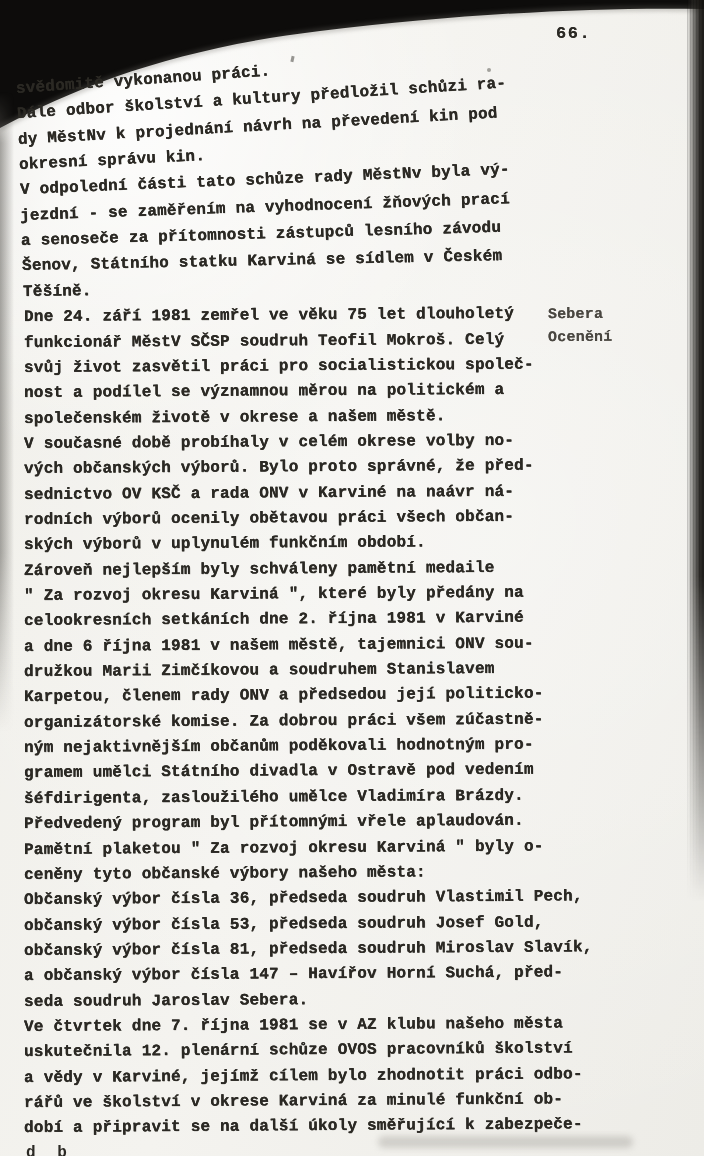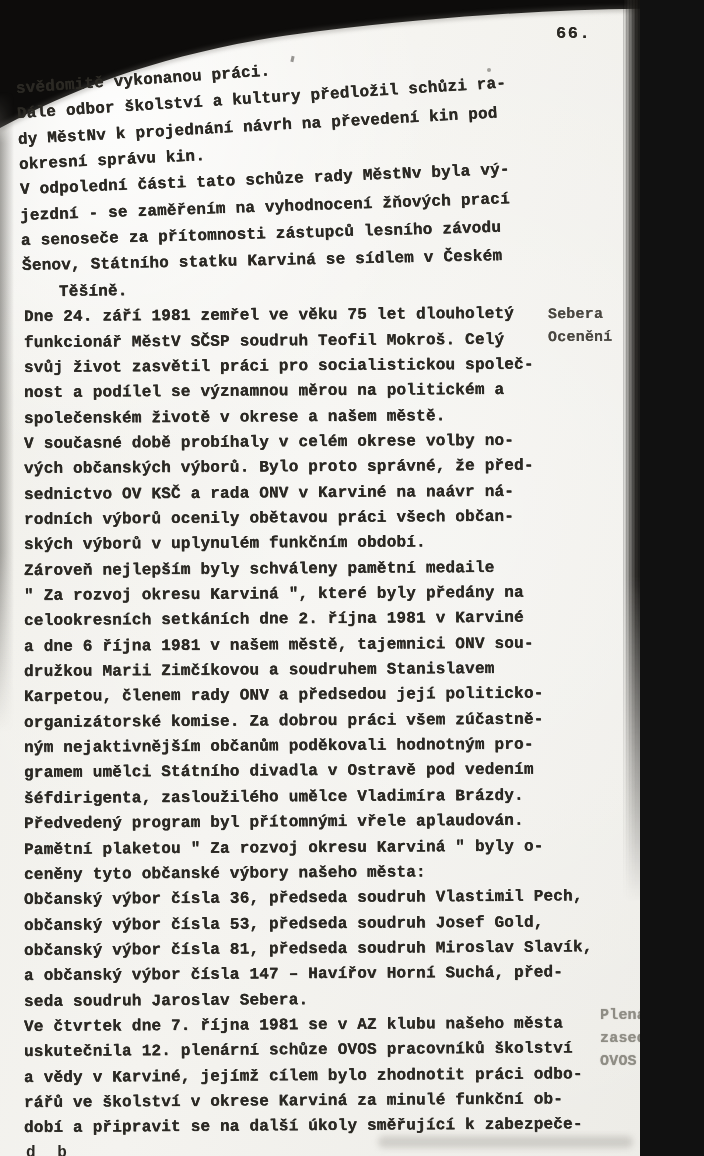--- a/index.html
+++ b/index.html
@@ -1,18 +1,18 @@
 <!DOCTYPE html>
 <html lang="cs" style="--ink: #2b2924; --paper: #eeede8; --note-dark: #4a4741; --note-faint: #8f8d85; --scan-edge: #0d0c0b;"><head>
 <meta charset="utf-8">
 <title>Scanned typewritten chronicle page 66</title>
 <style>
   html,body{margin:0;padding:0;}
   body{width:704px;height:1156px;background:#111;font-family:"Liberation Mono","DejaVu Sans Mono",monospace;}
-  .scan{position:relative;width:640px;height:1156px;overflow:hidden;background:#ffffff;}
+  .scan{position:relative;width:704px;height:1156px;overflow:hidden;background:#ffffff;}
 
   .paper{position:absolute;inset:0;
     background:
       radial-gradient(90% 55% at 18% 10%, rgba(255,255,255,.85), rgba(255,255,255,0) 55%),
       radial-gradient(120% 80% at 70% 45%, rgba(255,255,255,.35), rgba(255,255,255,0) 70%),
       linear-gradient(105deg,#e4e2dc 0%,#f1f0eb 10%,#f4f3ef 45%,#edece7 100%);}
 
   .top-edge{position:absolute;top:0;left:0;}
 
   .right-edge{position:absolute;right:0;top:0;width:17px;height:930px;
@@ -83,21 +83,21 @@
 
   <div id="text-layer">
       <div class="line" style="top: 80px; left: 15.9px; transform: rotate(-3.98deg);">svědomitě vykonanou práci.</div>
       <div class="line" style="top: 105.35px; left: 16.8px; transform: rotate(-3.58deg);">Dále odbor školství a kultury předložil schůzi ra-</div>
       <div class="line" style="top: 130.7px; left: 17.7px; transform: rotate(-3.18deg);">dy MěstNv k projednání návrh na převedení kin pod</div>
       <div class="line" style="top: 156.05px; left: 18.6px; transform: rotate(-2.78deg);">okresní správu kin.</div>
       <div class="line" style="top: 181.4px; left: 19.5px; transform: rotate(-2.38deg);">V odpolední části tato schůze rady MěstNv byla vý-</div>
       <div class="line" style="top: 206.75px; left: 20.4px; transform: rotate(-1.98deg);">jezdní - se zaměřením na vyhodnocení žňových prací</div>
       <div class="line" style="top: 232.1px; left: 21.3px; transform: rotate(-1.58deg);">a senoseče za přítomnosti zástupců lesního závodu</div>
       <div class="line" style="top: 257.45px; left: 22.2px; transform: rotate(-1.18deg);">Šenov, Státního statku Karviná se sídlem v Českém</div>
-      <div class="line" style="top: 282.8px; left: 23.1px; transform: rotate(-0.78deg); margin-left: 36px;">Těšíně.</div>
+      <div class="line" style="top: 282.8px; left: 23.1px; transform: rotate(-0.78deg);">Těšíně.</div>
       <div class="line" style="top: 308.15px; left: 24px; transform: rotate(-0.38deg);">Dne 24. září 1981 zemřel ve věku 75 let dlouholetý</div>
       <div class="line" style="top: 333.5px; left: 24px; transform: rotate(-0.38deg);">funkcionář MěstV SČSP soudruh Teofil Mokroš. Celý</div>
       <div class="line" style="top: 358.85px; left: 24px; transform: rotate(-0.38deg);">svůj život zasvětil práci pro socialistickou společ-</div>
       <div class="line" style="top: 384.2px; left: 24px; transform: rotate(-0.38deg);">nost a podílel se významnou měrou na politickém a</div>
       <div class="line" style="top: 409.55px; left: 24px; transform: rotate(-0.38deg);">společenském životě v okrese a našem městě.</div>
       <div class="line" style="top: 434.9px; left: 24px; transform: rotate(-0.38deg);">V současné době probíhaly v celém okrese volby no-</div>
       <div class="line" style="top: 460.25px; left: 24px; transform: rotate(-0.38deg);">vých občanských výborů. Bylo proto správné, že před-</div>
       <div class="line" style="top: 485.6px; left: 24px; transform: rotate(-0.38deg);">sednictvo OV KSČ a rada ONV v Karviné na naávr ná-</div>
       <div class="line" style="top: 510.95px; left: 24px; transform: rotate(-0.38deg);">rodních výborů ocenily obětavou práci všech občan-</div>
       <div class="line" style="top: 536.3px; left: 24px; transform: rotate(-0.38deg);">ských výborů v uplynulém funkčním období.</div>
@@ -123,24 +123,19 @@
       <div class="line" style="top: 1043.3px; left: 24px; transform: rotate(-0.38deg);">uskutečnila 12. plenární schůze OVOS pracovníků školství</div>
       <div class="line" style="top: 1068.65px; left: 24px; transform: rotate(-0.38deg);">a vědy v Karviné, jejímž cílem bylo zhodnotit práci odbo-</div>
       <div class="line" style="top: 1094px; left: 24px; transform: rotate(-0.38deg);">rářů ve školství v okrese Karviná za minulé funkční ob-</div>
       <div class="line" style="top: 1119.35px; left: 24px; transform: rotate(-0.38deg);">dobí a připravit se na další úkoly směřující k zabezpeče-</div>
     </div>
 
   <div class="margin-note note-0">
       <div class="note-line">Sebera</div>
       <div class="note-line">Ocenění</div>
     </div>
-  <div class="margin-note note-2">
-      <div class="note-line">Plenární</div>
-      <div class="note-line">zasedání</div>
-      <div class="note-line">OVOS</div>
-    </div>
 
   <div class="bottom-fragment">d b</div>
 
   <div class="smudge"></div>
   <div class="speck-1"></div>
   <div class="speck-2"></div>
 </div>
 
 </body></html>

